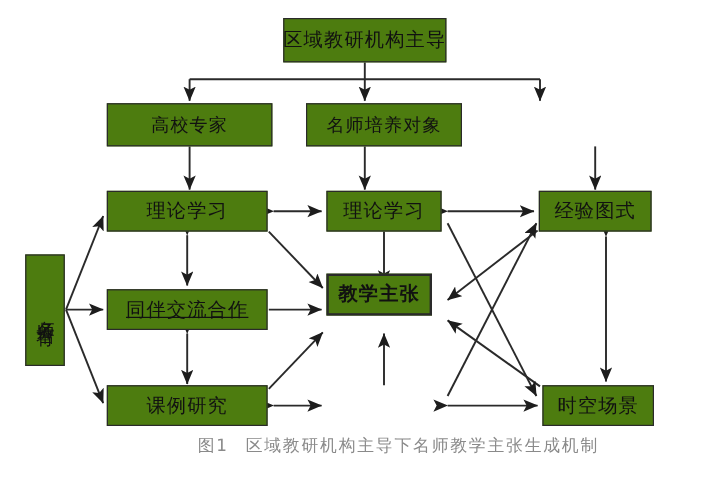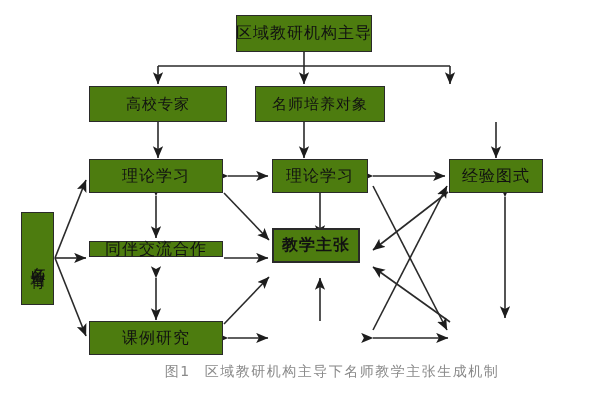--- a/index.html
+++ b/index.html
@@ -95,22 +95,23 @@
 
   <div class="node lvl2" style="left:89px;top:86px;width:138px;height:36px;">高校专家</div>
   <div class="node lvl2" style="left:255px;top:86px;width:130px;height:36px;">名师培养对象</div>
 
   <div class="node vert" style="left:21px;top:212px;width:33px;height:93px;">名师培育</div>
 
   <div class="node lvl3" style="left:89px;top:159px;width:134px;height:34px;">理论学习</div>
   <div class="node lvl3" style="left:272px;top:159px;width:96px;height:34px;">理论学习</div>
   <div class="node lvl3" style="left:449px;top:159px;width:94px;height:34px;">经验图式</div>
 
-  <div class="node lvl3" style="left:89px;top:241px;width:134px;height:16px;">同伴交流合作</div>
+  <div class="node lvl3" style="left:89px;top:241px;width:134px;height:34px;text-decoration:underline;">同伴交流合作</div>
   <div class="node lvl3 emph" style="left:272px;top:228px;width:88px;height:35px;">教学主张</div>
 
   <div class="node lvl3" style="left:89px;top:321px;width:134px;height:34px;">课例研究</div>
+  <div class="node lvl3" style="left:452px;top:321px;width:93px;height:34px;">时空场景</div>
 
   <div id="caption">
     <span class="cap-no">图1</span><span>区域教研机构主导下名师教学主张生成机制</span>
   </div>
 
 </div>
 
 </body></html>

